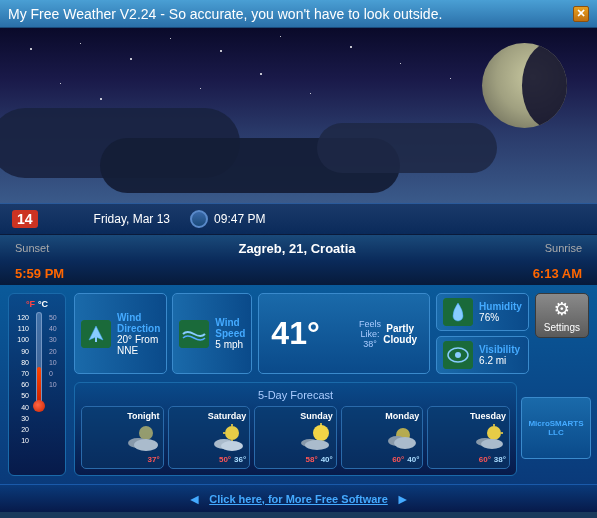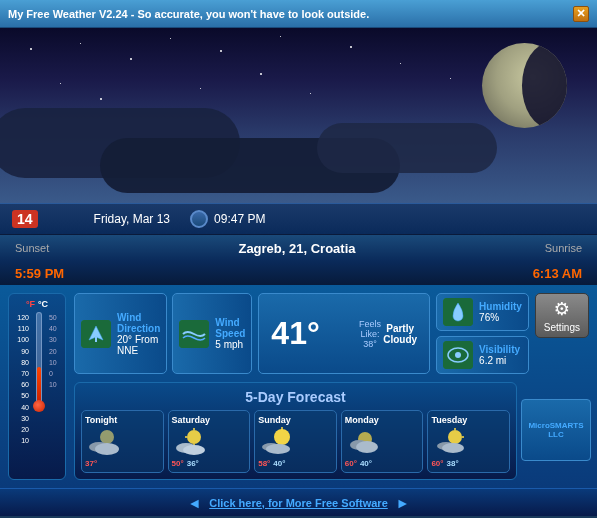--- a/index.html
+++ b/index.html
@@ -10,22 +10,22 @@
       background: linear-gradient(to bottom, #4a9fd4, #2a6fa8);
       height: 28px;
       display: flex;
       align-items: center;
       justify-content: space-between;
       padding: 0 8px;
       border-bottom: 1px solid #1a4a7a;
     }
     .title-bar-text {
       color: white;
-      font-size: 11px;
-      font-weight: bold;
+      font-size: 14px;
+      font-weight: normal;
     }
     .title-bar-close {
       width: 16px; height: 16px;
       background: linear-gradient(to bottom, #e8a020, #c07010);
       border: 1px solid #8a5010;
       border-radius: 2px;
       display: flex; align-items: center; justify-content: center;
       color: white; font-size: 11px; font-weight: bold;
       cursor: pointer;
     }
@@ -292,36 +292,36 @@
     }
 
     
     .forecast-panel {
       background: linear-gradient(to bottom, #0a4a8a, #071a4a);
       border: 1px solid #1a6aaa;
       border-radius: 6px;
       padding: 6px;
       margin-top: 2px;
     }
-    .forecast-subtitle { color: #aaccff; font-size: 14px; text-align: center; margin-bottom: 5px; font-weight: bold; }
+    .forecast-subtitle { color: #aaccff; font-size: 11px; text-align: center; margin-bottom: 5px; }
     .forecast-days {
       display: flex;
       gap: 4px;
       justify-content: space-around;
     }
     .forecast-day {
       flex: 1;
       background: rgba(10,60,110,0.5);
       border: 1px solid #2a6aaa;
       border-radius: 5px;
       padding: 4px 3px;
       text-align: center;
       display: flex;
       flex-direction: column;
-      align-items: flex-start;
+      align-items: flex-end;
       gap: 2px;
     }
     .day-name { color: white; font-size: 9px; font-weight: bold; }
     .day-icon { width: 36px; height: 30px; }
     .day-temps { font-size: 8px; display: flex; gap: 3px; justify-content: center; }
     .day-high { color: #ff5555; font-weight: bold; }
     .day-low { color: #aaddff; font-weight: bold; }
 
     
     .logos-area {

